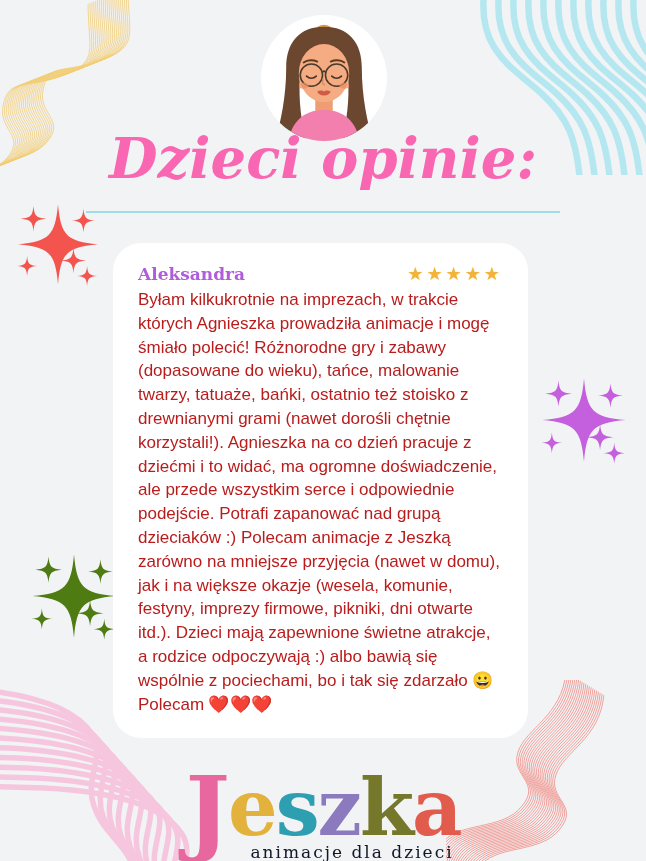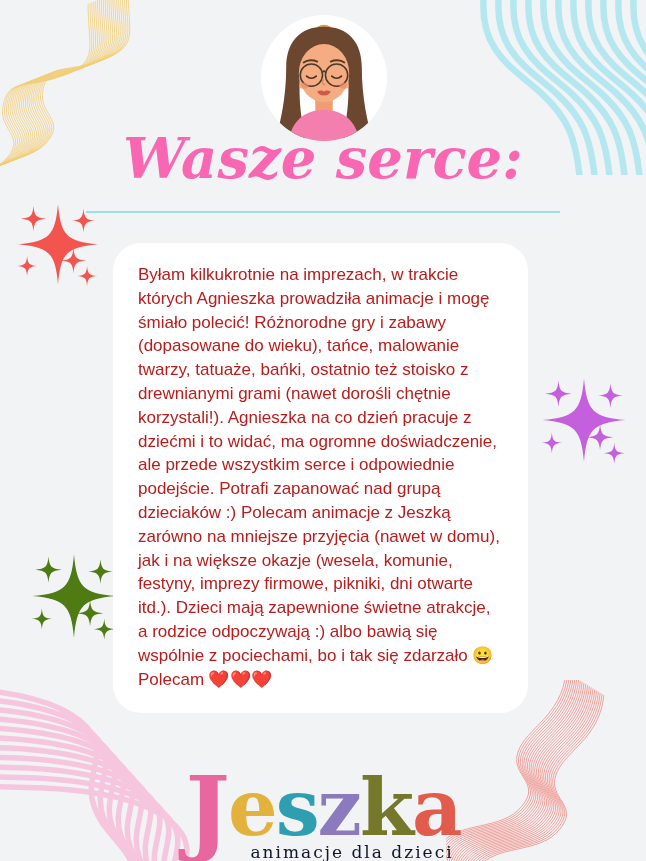--- a/index.html
+++ b/index.html
@@ -201,24 +201,28 @@
       <path d="M 63.5,59 C 65,57.5 65,57.5 66.5,59" stroke="#4a3a2a" stroke-width="1.6" fill="none"></path>
       <path d="M 47,63 C 50,66 54,66 57,63" stroke="#4a3426" stroke-width="1.8" fill="none" stroke-linecap="round"></path>
       <path d="M 73,63 C 76,66 80,66 83,63" stroke="#4a3426" stroke-width="1.8" fill="none" stroke-linecap="round"></path>
       <ellipse cx="44" cy="73" rx="5" ry="3" fill="#ee8e63" opacity="0.75"></ellipse>
       <ellipse cx="86" cy="73" rx="5" ry="3" fill="#ee8e63" opacity="0.75"></ellipse>
       <path d="M 64,66 C 63,70 63,71 65.5,72" stroke="#d98a62" stroke-width="1.5" fill="none" stroke-linecap="round"></path>
       <path d="M 58,79 C 61,77 64,78 65,79 C 66,78 69,77 72,79 C 70,84.5 60,84.5 58,79 Z" fill="#cf5a45"></path>
     </svg>
   </div>
 
-  <div class="title">Wasze serce:</div>
+  <div class="title">Dzieci opinie:</div>
   <div class="divider"></div>
 
   <div class="card">
+    <div class="card-header">
+      <span class="author">Aleksandra</span>
+      <span class="stars">★★★★★</span>
+    </div>
     <div class="review-text">Byłam kilkukrotnie na imprezach, w trakcie których Agnieszka prowadziła animacje i mogę śmiało polecić! Różnorodne gry i zabawy (dopasowane do wieku), tańce, malowanie twarzy, tatuaże, bańki, ostatnio też stoisko z drewnianymi grami (nawet dorośli chętnie korzystali!). Agnieszka na co dzień pracuje z dziećmi i to widać, ma ogromne doświadczenie, ale przede wszystkim serce i odpowiednie podejście. Potrafi zapanować nad grupą dzieciaków :) Polecam animacje z Jeszką zarówno na mniejsze przyjęcia (nawet w domu), jak i na większe okazje (wesela, komunie, festyny, imprezy firmowe, pikniki, dni otwarte itd.). Dzieci mają zapewnione świetne atrakcje, a rodzice odpoczywają :) albo bawią się wspólnie z pociechami, bo i tak się zdarzało 😀 Polecam ❤️❤️❤️</div>
   </div>
 
   <div class="logo">
     <div class="logo-word"><span class="l0">J</span><span class="l1">e</span><span class="l2">s</span><span class="l3">z</span><span class="l4">k</span><span class="l5">a</span></div>
     <div class="tagline">animacje dla dzieci</div>
   </div>
 
 </div>
 

